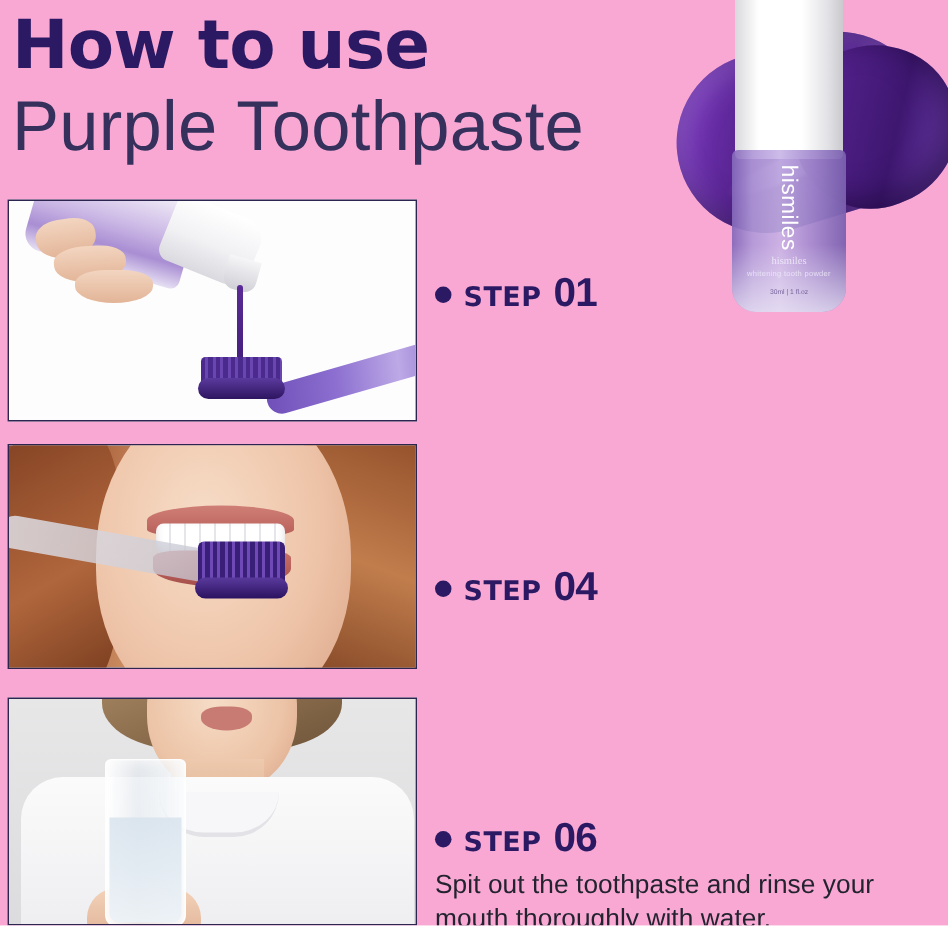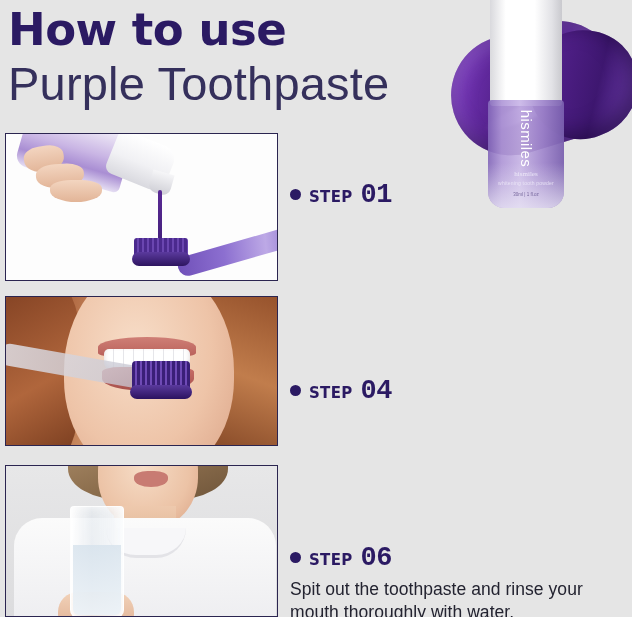--- a/index.html
+++ b/index.html
@@ -9,21 +9,21 @@
     height: 617px;
     overflow: hidden;
     background: #ffffff;
     font-family: "Liberation Sans", sans-serif;
   }
 
   #page {
     position: relative;
     width: 632px;
     height: 617px;
-    background: #e5e5e5;
+    background: #f9a8d4;
     overflow: hidden;
   }
 
   
   .header {
     position: absolute;
     left: 8px;
     top: 6px;
     width: 430px;
   }
@@ -413,27 +413,27 @@
     width: 11px;
     height: 11px;
     border-radius: 50%;
     background: #2b1a63;
     flex: 0 0 auto;
     position: relative;
     top: -2px;
   }
   .step-word {
     font-family: "DejaVu Sans", sans-serif;
-    font-size: 15px;
+    font-size: 18px;
     font-weight: 700;
     letter-spacing: 0.3px;
     color: #2b1a63;
   }
   .step-num {
-    font-family: Liberation Mono, monospace;
+    font-family: Liberation Sans, sans-serif;
     font-size: 27px;
     font-weight: 700;
     letter-spacing: -0.5px;
     color: #2b1a63;
     line-height: 1;
   }
   .step-body {
     font-family: "Liberation Sans", sans-serif;
     font-size: 17.5px;
     font-weight: 400;

